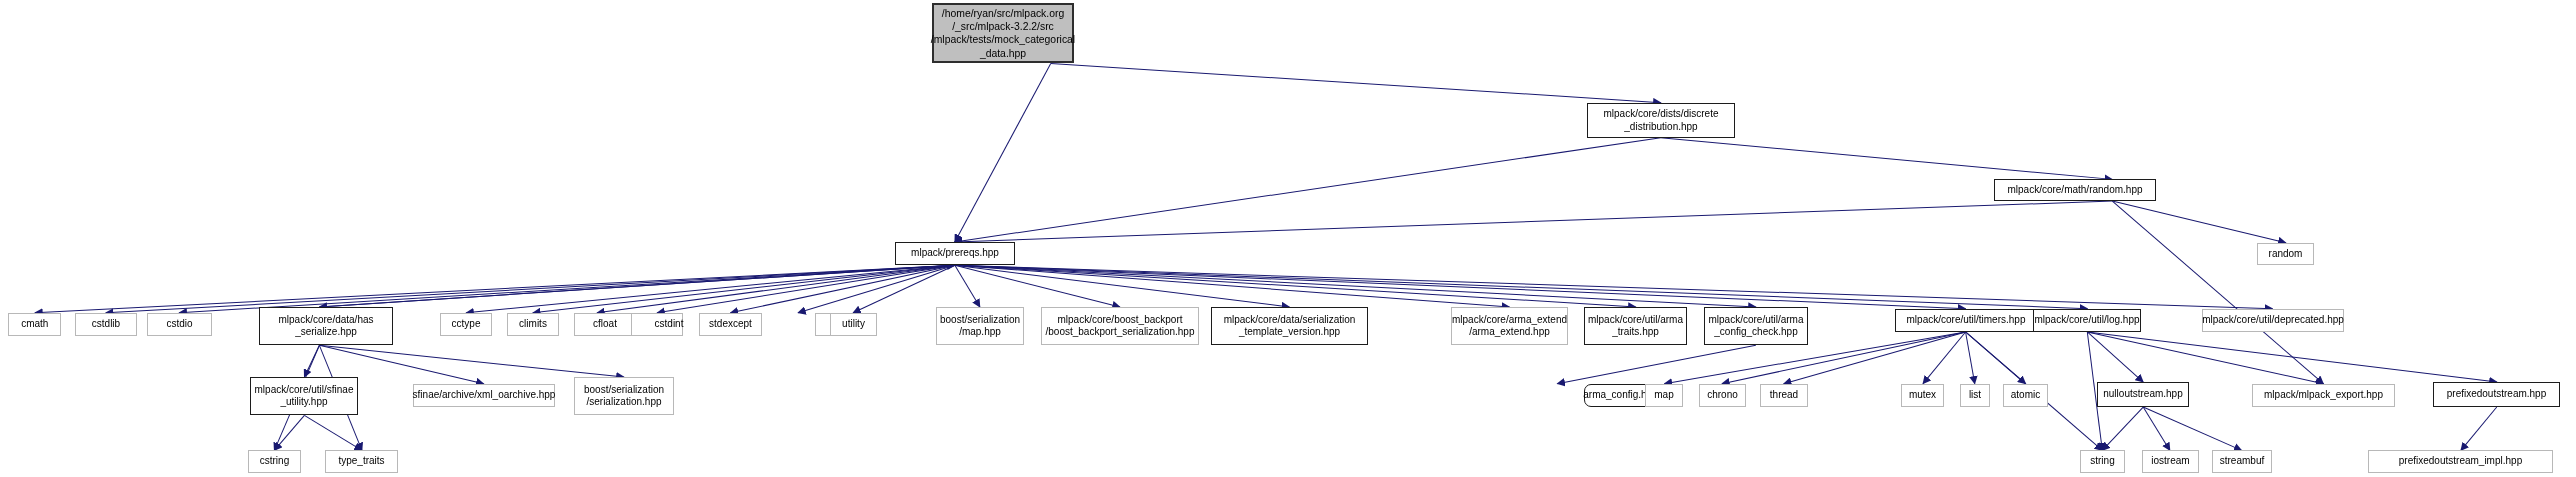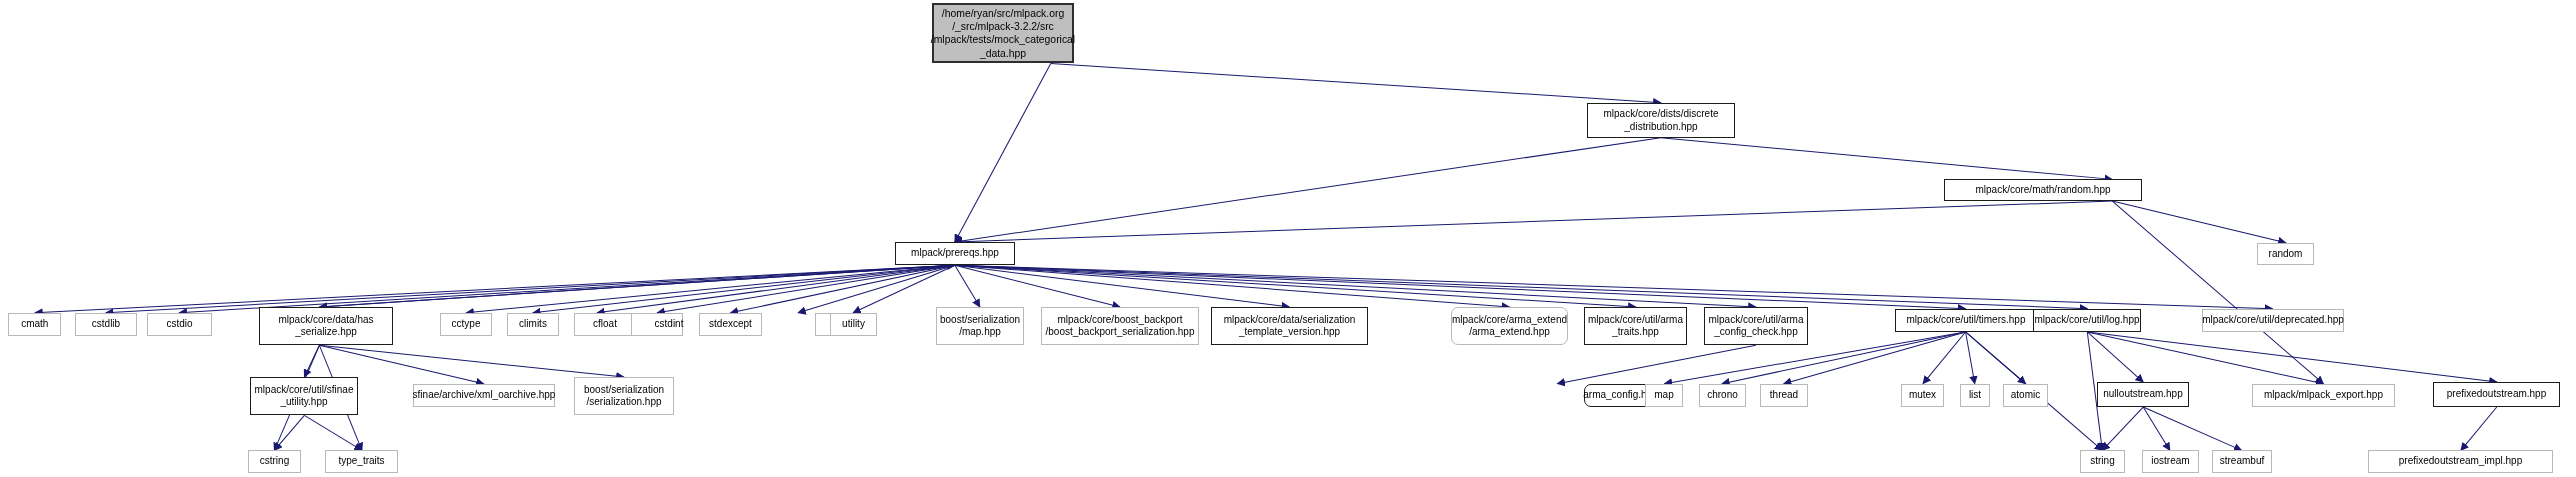--- a/index.html
+++ b/index.html
@@ -94,42 +94,42 @@
         <line x1="2994" y1="488" x2="2951" y2="540" stroke="#191970" stroke-width="1.2" marker-end="url(#arrowhead)"></line>
       </g>
   </svg>
   <div id="node-layer">
       <div class="node main" style="left: 932px; top: 3.3px; width: 142px; height: 60px;">/home/ryan/src/mlpack.org
 /_src/mlpack-3.2.2/src
 /mlpack/tests/mock_categorical
 _data.hpp</div>
       <div class="node internal" style="left: 1587px; top: 103px; width: 148px; height: 35px;">mlpack/core/dists/discrete
 _distribution.hpp</div>
-      <div class="node internal" style="left: 1944px; top: 179px; width: 198px; height: 22px;">mlpack/core/math/random.hpp</div>
+      <div class="node internal" style="left: 1994px; top: 179px; width: 162px; height: 22px;">mlpack/core/math/random.hpp</div>
       <div class="node external" style="left: 2257px; top: 243px; width: 57px; height: 22px;">random</div>
       <div class="node internal" style="left: 895px; top: 242px; width: 120px; height: 23px;">mlpack/prereqs.hpp</div>
       <div class="node external" style="left: 8.3px; top: 313px; width: 53px; height: 23px;">cmath</div>
       <div class="node external" style="left: 75px; top: 313px; width: 62px; height: 23px;">cstdlib</div>
       <div class="node external" style="left: 147px; top: 313px; width: 65px; height: 23px;">cstdio</div>
       <div class="node internal" style="left: 259px; top: 307px; width: 134px; height: 38px;">mlpack/core/data/has
 _serialize.hpp</div>
       <div class="node external" style="left: 440px; top: 313px; width: 52px; height: 23px;">cctype</div>
       <div class="node external" style="left: 507px; top: 313px; width: 52px; height: 23px;">climits</div>
       <div class="node external" style="left: 574px; top: 313px; width: 62px; height: 23px;">cfloat</div>
       <div class="node external" style="left: 631px; top: 313px; width: 52px; height: 23px; padding-left: 24px;">cstdint</div>
       <div class="node external" style="left: 699px; top: 313px; width: 63px; height: 23px;">stdexcept</div>
       <div class="node external" style="left: 815px; top: 313px; width: 38px; height: 23px; padding-left: 48px;">tuple</div>
       <div class="node external" style="left: 830px; top: 313px; width: 47px; height: 23px;">utility</div>
       <div class="node external" style="left: 936px; top: 307px; width: 88px; height: 38px;">boost/serialization
 /map.hpp</div>
       <div class="node external" style="left: 1041px; top: 307px; width: 158px; height: 38px;">mlpack/core/boost_backport
 /boost_backport_serialization.hpp</div>
       <div class="node internal" style="left: 1211px; top: 307px; width: 157px; height: 38px;">mlpack/core/data/serialization
 _template_version.hpp</div>
-      <div class="node external" style="left: 1451px; top: 307px; width: 117px; height: 38px; border-radius: 7px;">mlpack/core/arma_extend
+      <div class="node external" style="left: 1451px; top: 307px; width: 117px; height: 38px;">mlpack/core/arma_extend
 /arma_extend.hpp</div>
       <div class="node internal" style="left: 1584px; top: 307px; width: 103px; height: 38px;">mlpack/core/util/arma
 _traits.hpp</div>
       <div class="node internal" style="left: 1704px; top: 307px; width: 104px; height: 38px;">mlpack/core/util/arma
 _config_check.hpp</div>
       <div class="node internal" style="left: 1895px; top: 309px; width: 142px; height: 23px;">mlpack/core/util/timers.hpp</div>
       <div class="node internal" style="left: 2033px; top: 309px; width: 108px; height: 23px;">mlpack/core/util/log.hpp</div>
       <div class="node external" style="left: 2202px; top: 309px; width: 142px; height: 23px;">mlpack/core/util/deprecated.hpp</div>
       <div class="node internal" style="left: 250px; top: 377px; width: 108px; height: 38px;">mlpack/core/util/sfinae
 _utility.hpp</div>

